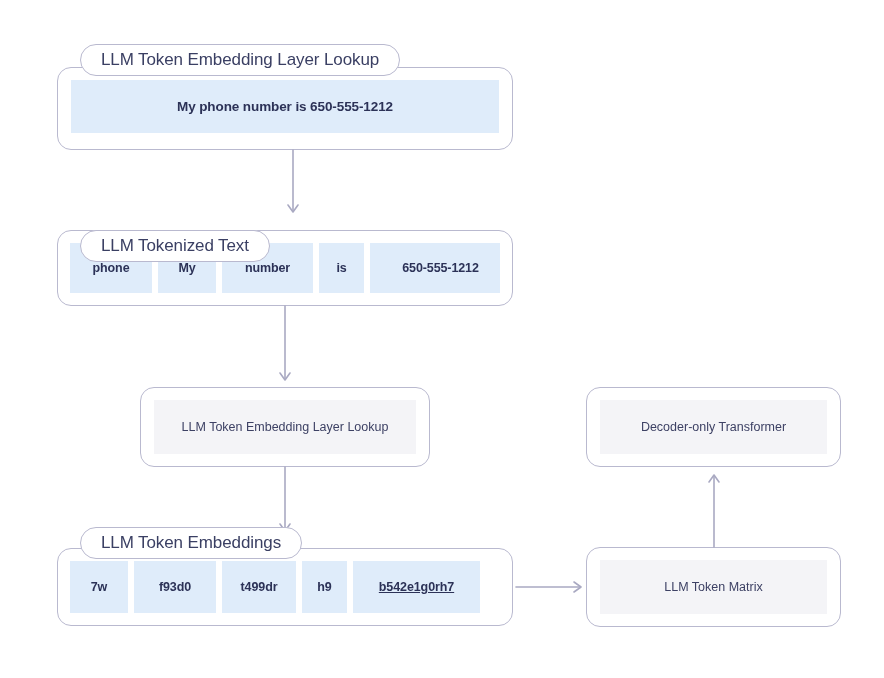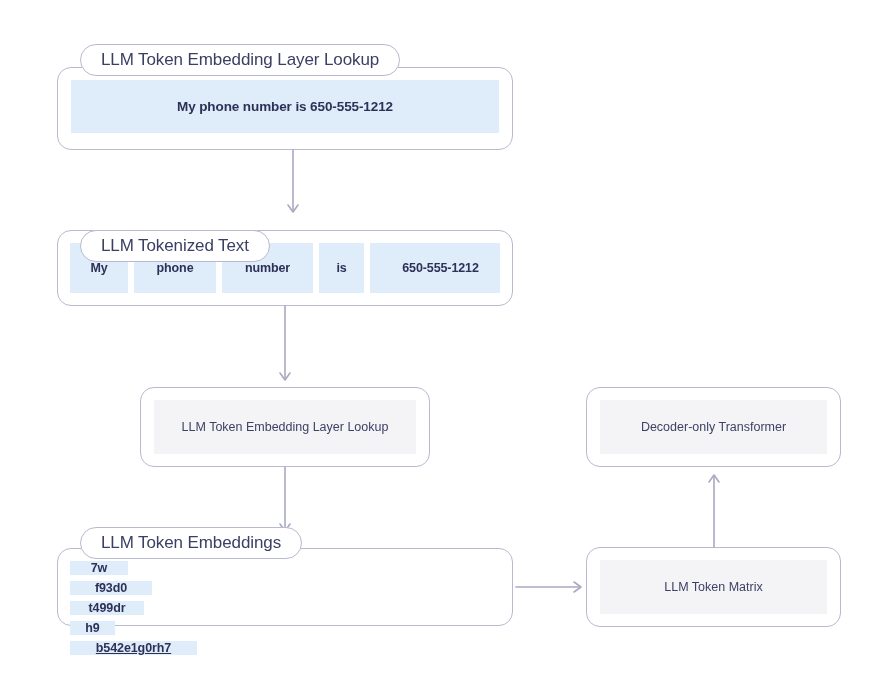--- a/index.html
+++ b/index.html
@@ -129,22 +129,22 @@
   </div>
   <div class="group-label" style="left:80px; top:44px;">LLM Token Embedding Layer Lookup</div>
 
   <svg class="conn" style="left:285px; top:150px; width:16px; height:68px;" viewBox="0 0 16 68">
     <line x1="8" y1="0" x2="8" y2="61"></line>
     <polyline points="3,55 8,62 13,55"></polyline>
   </svg>
 
   <div class="group" style="left:57px; top:230px; width:456px; height:76px;"></div>
   <div class="chip-row" style="left:70px; top:243px; width:430px; height:50px;">
+    <div class="chip" style="width:82px;">phone</div>
     <div class="chip" style="width:58px;">My</div>
-    <div class="chip" style="width:82px;">phone</div>
     <div class="chip" style="width:91px;">number</div>
     <div class="chip" style="width:45px;">is</div>
     <div class="chip" style="width:130px;padding-left:11px;">650-555-1212</div>
   </div>
   <div class="group-label" style="left:80px; top:209px;margin-top:21px;">LLM Tokenized Text</div>
 
   <svg class="conn" style="left:277px; top:306px; width:16px; height:80px;" viewBox="0 0 16 80">
     <line x1="8" y1="0" x2="8" y2="73"></line>
     <polyline points="3,67 8,74 13,67"></polyline>
   </svg>
@@ -153,21 +153,21 @@
   <div class="panel-gray" style="left:154px; top:400px; width:262px; height:54px;">
     <span class="panel-text">LLM Token Embedding Layer Lookup</span>
   </div>
 
   <svg class="conn" style="left:277px; top:467px; width:16px; height:70px;" viewBox="0 0 16 70">
     <line x1="8" y1="0" x2="8" y2="63"></line>
     <polyline points="3,57 8,64 13,57"></polyline>
   </svg>
 
   <div class="group" style="left:57px; top:548px; width:456px; height:78px;"></div>
-  <div class="chip-row" style="left:70px; top:561px; width:430px; height:52px;flex-direction:column;">
+  <div class="chip-row" style="left:70px; top:561px; width:430px; height:52px;">
     <div class="chip" style="width:58px;">7w</div>
     <div class="chip" style="width:82px;">f93d0</div>
     <div class="chip" style="width:74px;">t499dr</div>
     <div class="chip" style="width:45px;">h9</div>
     <div class="chip" style="width:127px;text-decoration:underline;">b542e1g0rh7</div>
   </div>
   <div class="group-label" style="left:80px; top:527px;">LLM Token Embeddings</div>
 
   <svg class="conn" style="left:516px; top:579px; width:70px; height:16px;" viewBox="0 0 70 16">
     <line x1="0" y1="8" x2="64" y2="8"></line>

